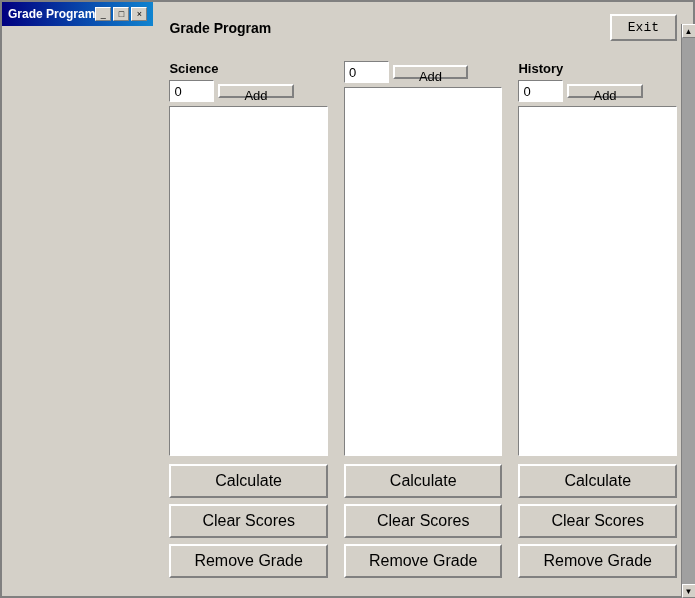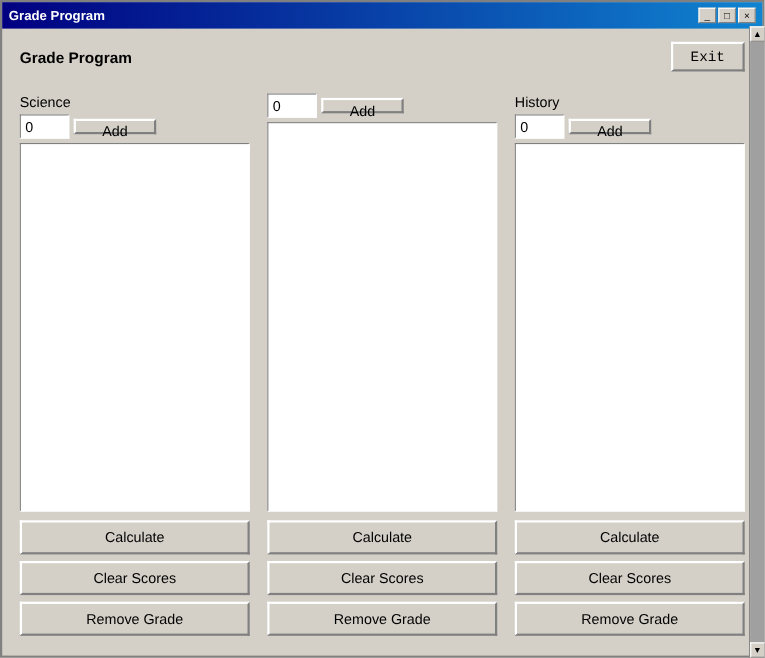--- a/index.html
+++ b/index.html
@@ -16,21 +16,21 @@
       height: 598px;
       overflow: hidden;
     }
 
     .window {
       width: 695px;
       height: 598px;
       background: #d4d0c8;
       border: 2px solid #808080;
       display: flex;
-      flex-direction: column;
+      flex-direction: row;
     }
 
     .title-bar {
       background: linear-gradient(to right, #000080, #1084d0);
       color: white;
       padding: 4px 6px;
       display: flex;
       align-items: center;
       justify-content: space-between;
       height: 24px;
@@ -100,21 +100,21 @@
 
     .column {
       display: flex;
       flex-direction: column;
       flex: 1;
       gap: 0;
     }
 
     .column-label {
       font-size: 13px;
-      font-weight: normal;
+      font-weight: bold;
       margin-bottom: 4px;
       color: #000;
     }
 
     .input-row {
       display: flex;
       align-items: center;
       gap: 4px;
       margin-bottom: 4px;
     }
@@ -147,21 +147,21 @@
       margin-bottom: 8px;
       min-height: 150px;
     }
 
     .action-btn {
       background: #d4d0c8;
       border: 2px solid;
       border-color: #ffffff #808080 #808080 #ffffff;
       padding: 6px 8px;
       cursor: pointer;
-      font-size: 13px;
+      font-size: 16px;
       width: 100%;
       margin-bottom: 6px;
     }
 
     .window-wrapper {
       position: relative;
       width: 695px;
       height: 598px;
     }
 

